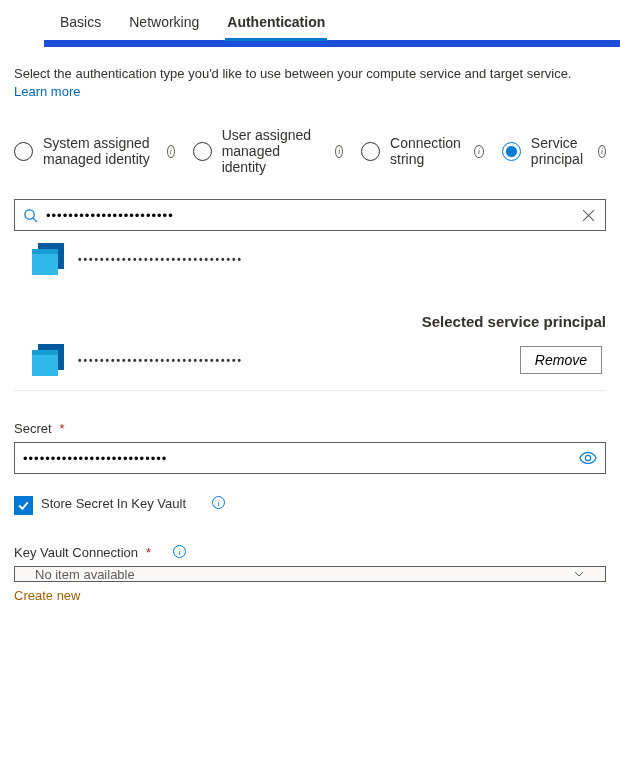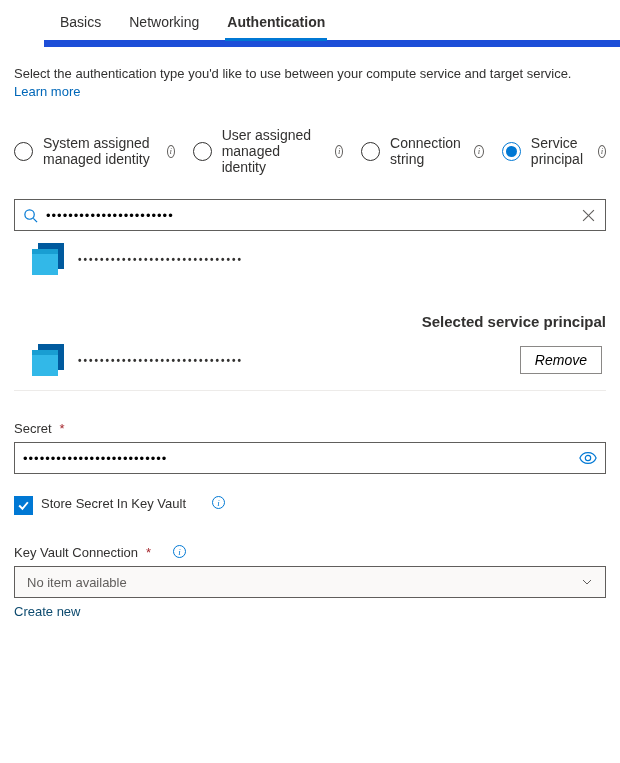--- a/index.html
+++ b/index.html
@@ -203,34 +203,34 @@
       width: 19px; height: 19px;
       background: #0078d4;
       display: inline-flex;
       align-items: center;
       justify-content: center;
       cursor: pointer;
       flex-shrink: 0;
     }
     .select-wrap {
       border: 1px solid #605e5c;
-      height: 32px;
-      display: flex;
-      align-items: center;
-      padding: 0 12px;
+      height: 16px;
+      display: flex;
+      align-items: center;
+      padding: 0 20px;
       background: #faf9f8;
       color: #605e5c;
       cursor: pointer;
       justify-content: space-between;
     }
     .chevron {
       display: inline-flex;
     }
     .create-new {
-      color: #0c4a6e;
+      color: #a16207;
       font-size: 13px;
       margin-top: 6px;
       cursor: pointer;
       display: inline-block;
     }
   </style>
 </head>
 <body>
 
 <div class="tabs">

